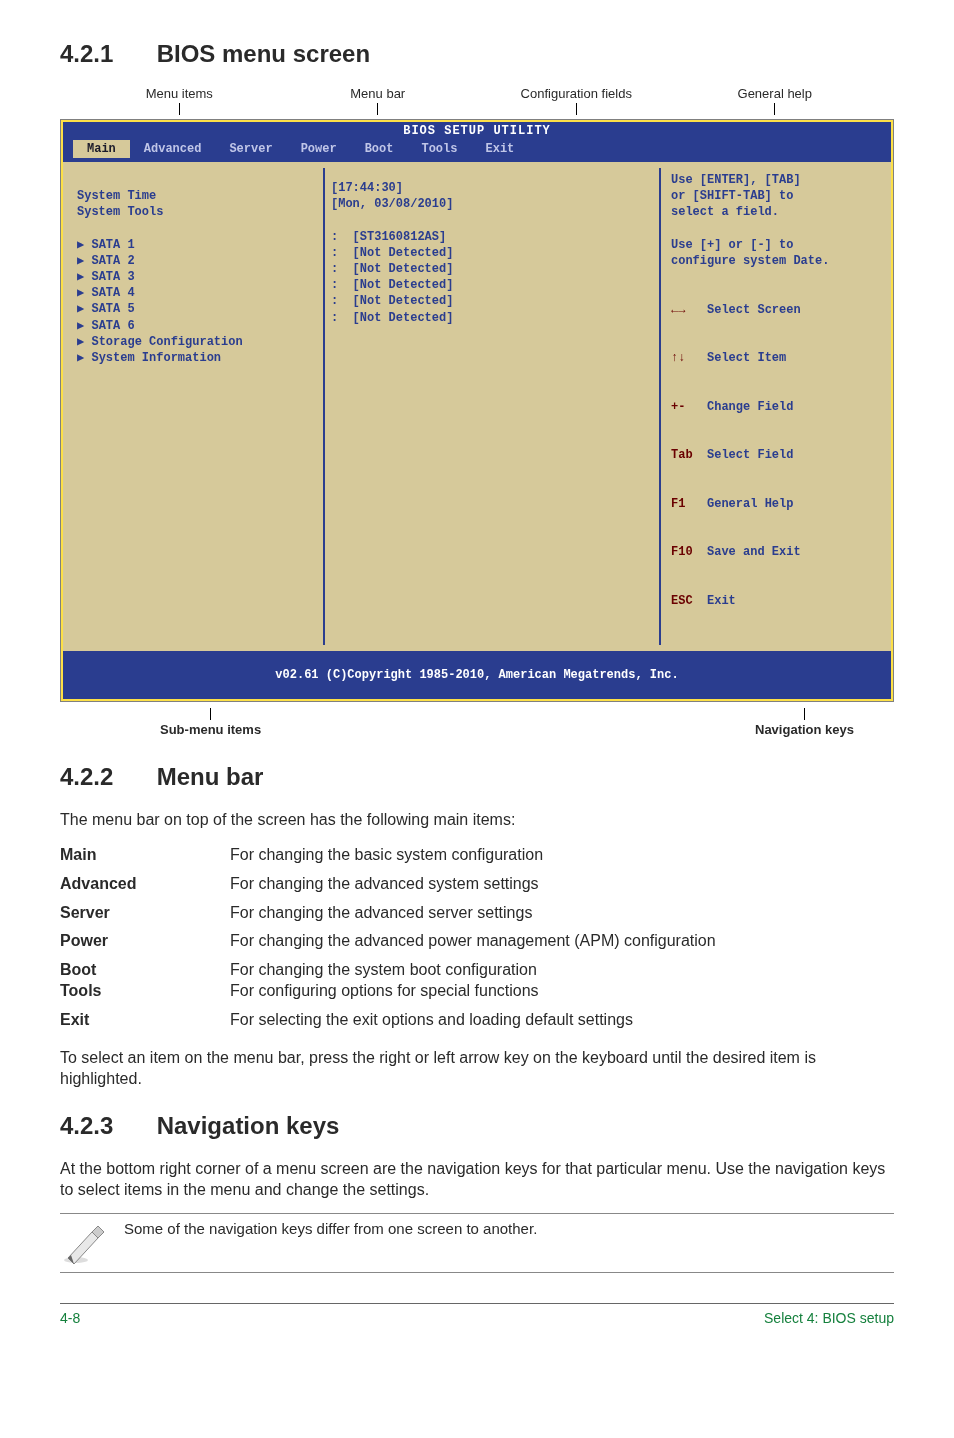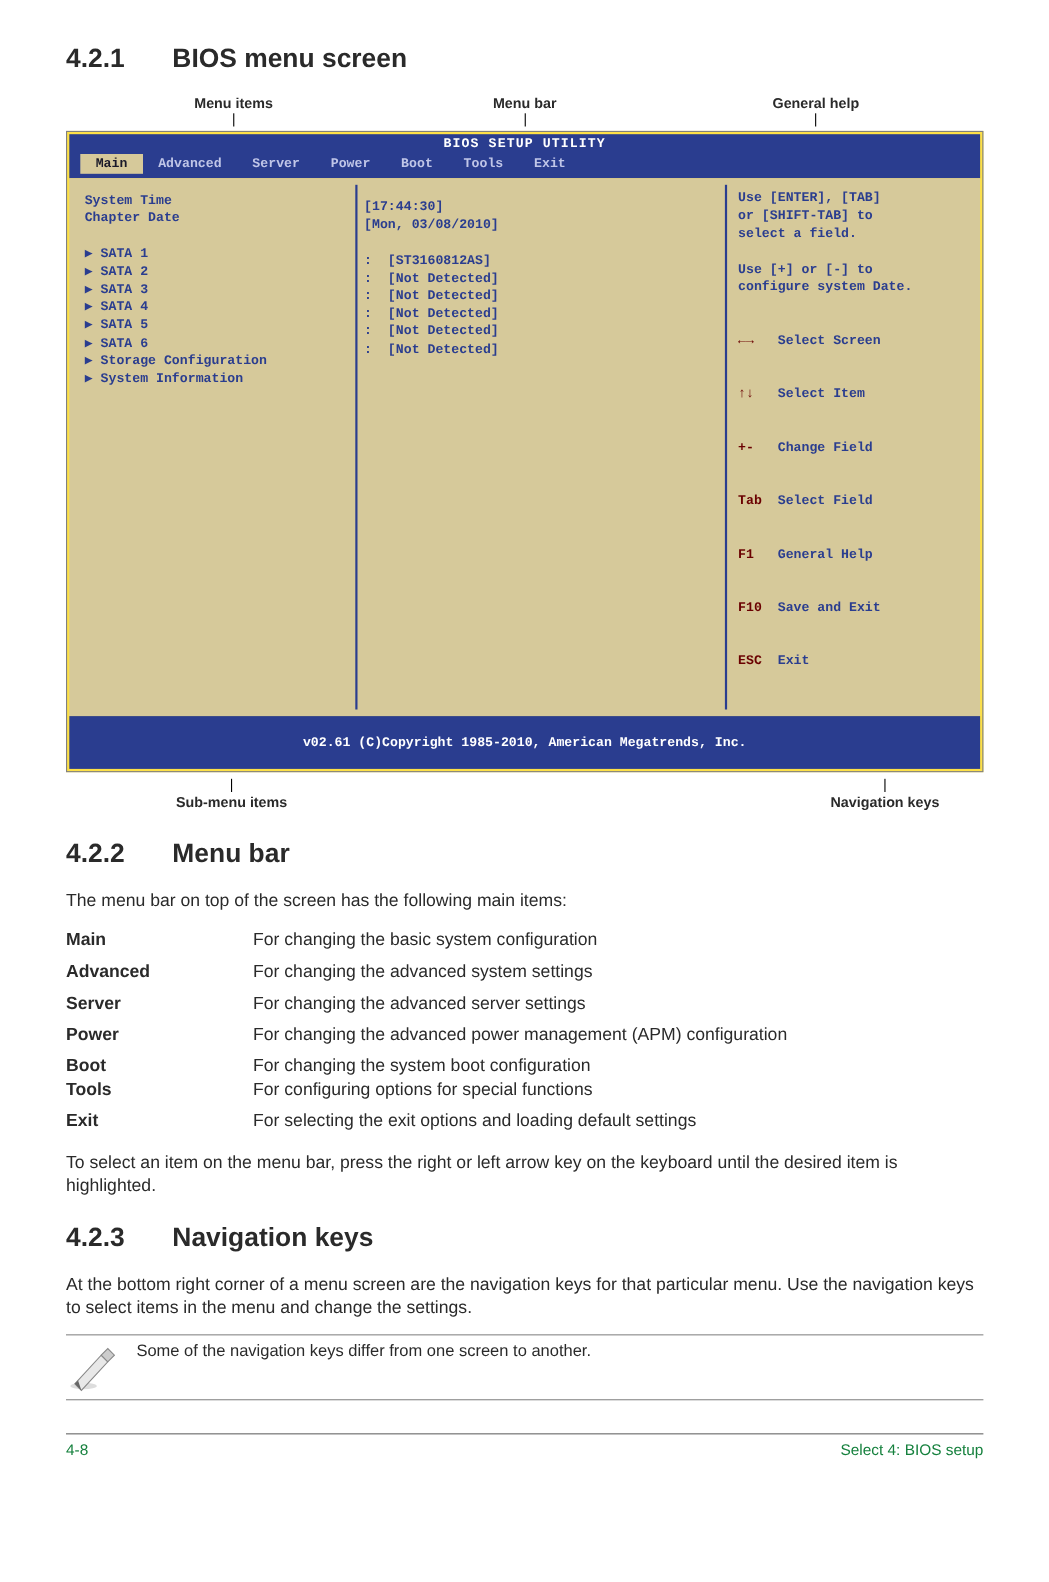--- a/index.html
+++ b/index.html
@@ -6,31 +6,31 @@
   body {
     margin: 0;
     padding: 40px 60px 30px 60px;
     font-family: Arial, Helvetica, sans-serif;
     color: #2a2a2a;
     background: #fff;
     width: 954px;
   }
   h2 { font-size: 24px; margin: 0 0 18px 0; font-weight: bold; }
   h2 .secnum { display: inline-block; min-width: 90px; }
-  .annot-row { display: flex; font-size: 13px; font-weight: bold; margin-bottom: 4px; padding: 0 20px; }
+  .annot-row { display: flex; font-size: 13px; font-weight: normal; margin-bottom: 4px; padding: 0 20px; }
   .annot-row > div { flex: 1; text-align: center; position: relative; }
   .annot-row .tick { width: 1px; height: 12px; background: #000; margin: 2px auto 0; }
   .bios-outer { background: #fde047; padding: 2px; border: 1px solid #808080; margin-bottom: 6px; }
   .bios-header { background: #2a3d8f; color: #fff; font-family: "Courier New", monospace; font-size: 12px; font-weight: bold; }
   .bios-title { text-align: center; padding: 2px 0; letter-spacing: 1px; }
   .bios-tabs { display: flex; padding: 0 10px 4px 10px; gap: 0; }
   .bios-tab { padding: 2px 14px; color: #c0c6e8; }
   .bios-tab.active { background: #d6c99a; color: #1a1a2a; }
   .bios-body { display: flex; font-family: "Courier New", monospace; font-size: 12px; font-weight: bold; background: #d6c99a; }
-  .bios-left { flex: 0 0 260px; padding: 12px 6px 10px 14px; color: #2a3d8f; font-family: Liberation Mono, monospace; }
+  .bios-left { flex: 0 0 260px; padding: 26px 6px 10px 14px; color: #2a3d8f; font-family: Liberation Mono, monospace; }
   .bios-sep-v { width: 2px; background: #2a3d8f; margin: 6px 0; }
   .bios-mid { flex: 1; padding: 18px 6px; color: #2a3d8f; }
   .bios-right { flex: 0 0 230px; padding: 10px 10px 10px 10px; color: #2a3d8f; display: flex; flex-direction: column; }
   .bios-row { line-height: 1.35; white-space: pre; }
   .help-box { margin-top: auto; line-height: 1.35; white-space: pre; }
   .help-box .accent { color: #6a0000; }
   .bios-footer { background: #2a3d8f; color: #fff; font-family: "Courier New", monospace; font-size: 12px; font-weight: bold; text-align: center; padding: 17px 0; }
   .annot-bottom { display: flex; justify-content: space-between; font-size: 13px; font-weight: bold; padding: 0 40px 0 100px; margin-top: 2px; }
   .annot-bottom > div { position: relative; }
   .annot-bottom .tick { width: 1px; height: 12px; background: #000; margin: 0 auto 2px; }
@@ -47,40 +47,41 @@
 <body>
 
 <h2>
   <span class="secnum">4.2.1</span>
   <span>BIOS menu screen</span>
 </h2>
 
 <div class="annot-row">
   <div><span>Menu items</span><div class="tick"></div></div>
   <div><span>Menu bar</span><div class="tick"></div></div>
+  <div><span>Configuration fields</span><div class="tick"></div></div>
   <div><span>General help</span><div class="tick"></div></div>
 </div>
 
 <div class="bios-outer">
   <div class="bios-header">
     <div class="bios-title">BIOS SETUP UTILITY</div>
     <div class="bios-tabs">
       <div class="bios-tab active">Main</div>
       <div class="bios-tab">Advanced</div>
       <div class="bios-tab">Server</div>
       <div class="bios-tab">Power</div>
       <div class="bios-tab">Boot</div>
       <div class="bios-tab">Tools</div>
       <div class="bios-tab">Exit</div>
     </div>
   </div>
   <div class="bios-body">
     <div class="bios-left">
       <div class="bios-row"><span>System Time</span></div>
-      <div class="bios-row"><span>Chapter Date</span></div>
+      <div class="bios-row"><span>System Tools</span></div>
       <div class="bios-row">&nbsp;</div>
       <div class="bios-row"><span class="tri">▶ </span><span>SATA 1</span></div>
       <div class="bios-row"><span class="tri">▶ </span><span>SATA 2</span></div>
       <div class="bios-row"><span class="tri">▶ </span><span>SATA 3</span></div>
       <div class="bios-row"><span class="tri">▶ </span><span>SATA 4</span></div>
       <div class="bios-row"><span class="tri">▶ </span><span>SATA 5</span></div>
       <div class="bios-row"><span class="tri">▶ </span><span>SATA 6</span></div>
       <div class="bios-row"><span class="tri">▶ </span><span>Storage Configuration</span></div>
       <div class="bios-row"><span class="tri">▶ </span><span>System Information</span></div>
       <div class="bios-row">&nbsp;</div>

